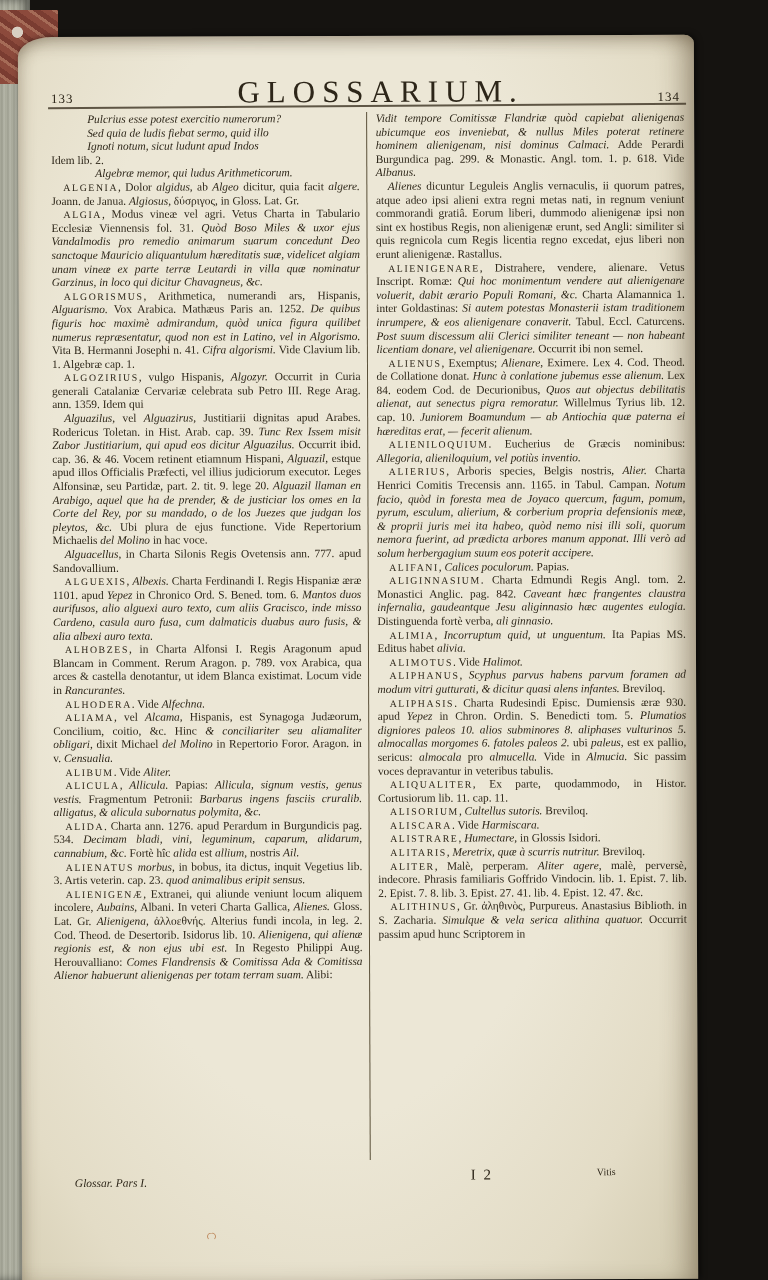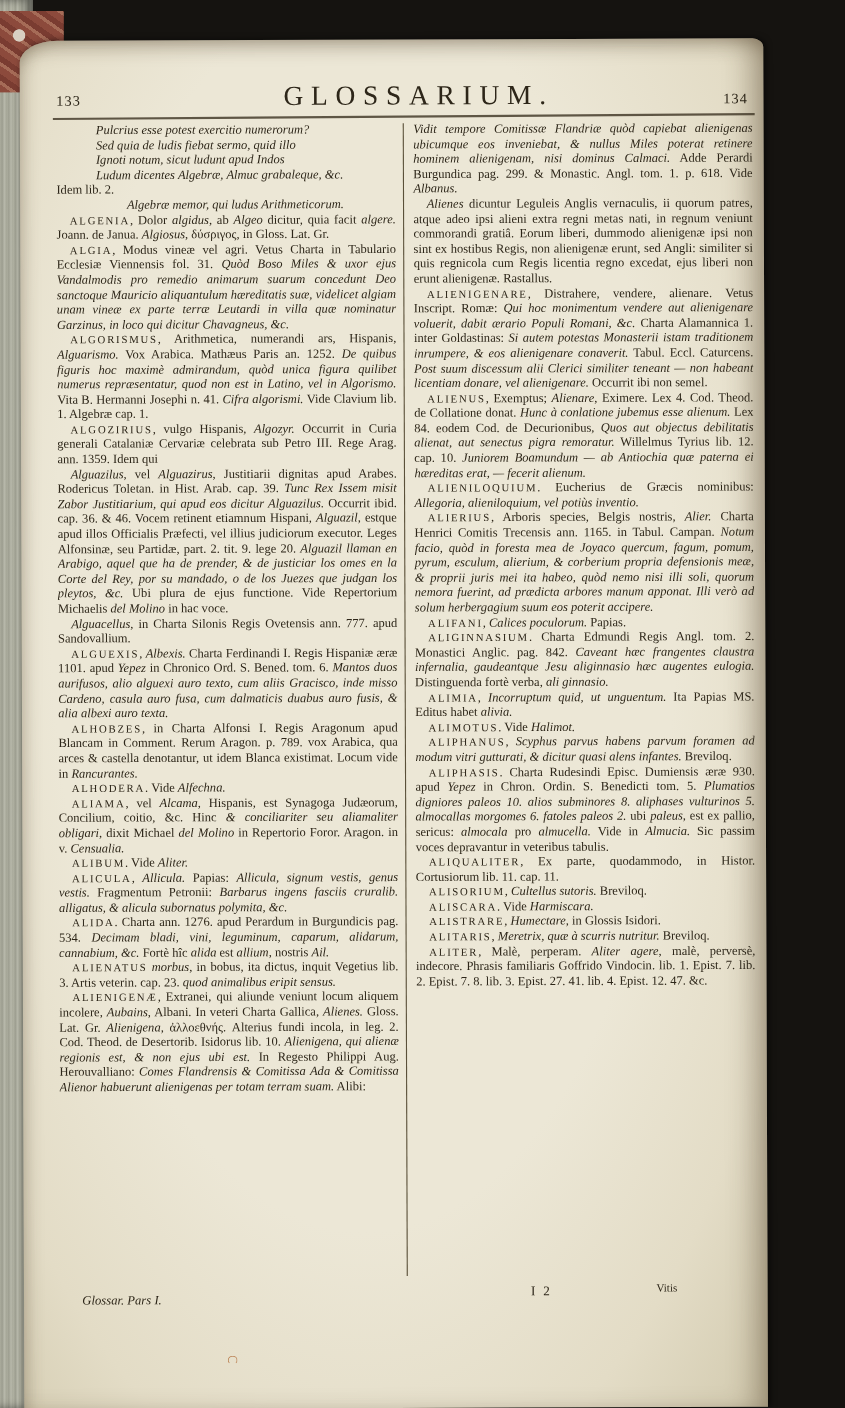--- a/index.html
+++ b/index.html
@@ -33,21 +33,21 @@
       inset 12px 0 16px -10px rgba(70,52,30,.28),
       2px 0 6px rgba(0,0,0,.6);
     transform:rotate(-0.2deg);
     color:#2d2619;
   }
   .hdr{
     position:absolute;top:38px;left:33px;right:14px;
     display:flex;justify-content:space-between;align-items:baseline;
   }
   .pgnum{font-size:13px;letter-spacing:1px;font-family:Liberation Serif, serif;}
-  .title{font-size:25px;letter-spacing:7px;margin-left:30px;}
+  .title{font-size:31px;letter-spacing:7px;margin-left:30px;}
   .rule{
     position:absolute;top:69px;left:30px;right:8px;height:0;
     border-top:2px solid #453c2c;transform:rotate(-0.2deg);opacity:.85;
   }
   .cols{
     position:absolute;top:76px;left:33px;right:10px;
     display:flex;
   }
   .col{
     width:313px;height:1048px;overflow:hidden;
@@ -55,28 +55,28 @@
   }
   .col.right{
     border-left:1px solid #5a5039;
     padding-left:9px;margin-left:6px;
   }
   .para{margin:0;}
   .entry{text-indent:12px;}
   .cont{text-indent:0;}
   .plain{text-indent:0;}
   .verse{margin-left:36px;font-style:italic;text-align:left;}
-  .verse2{margin-left:64px;font-style:italic;text-align:left;}
+  .verse2{margin-left:44px;font-style:italic;text-align:left;}
   .run-i{font-style:italic;}
   .run-g{font-style:normal;}
   .run-sc{text-transform:uppercase;font-size:9.8px;letter-spacing:1.6px;}
   .footer-left{
     position:absolute;left:53px;top:1140px;font-size:11.5px;font-style:italic;
   }
-  .footer-sig{position:absolute;left:461px;top:1131px;font-size:12px;letter-spacing:2px;}
+  .footer-sig{position:absolute;left:449px;top:1131px;font-size:15px;letter-spacing:2px;}
   .footer-catch{position:absolute;left:563px;top:1131px;font-size:10px;margin-left:12px;}
   .speck{position:absolute;left:185px;top:1196px;width:7px;height:6px;border-radius:50%;
     border:1.5px solid #b77a4a;border-bottom-color:transparent;opacity:.8;}
 </style>
 </head>
 <body>
 
 <div class="book-edge"></div>
 <div class="marble"></div>
 
@@ -86,21 +86,20 @@
     <span class="title">GLOSSARIUM.</span>
     <span class="pgnum">134</span>
   </div>
   <div class="rule"></div>
 
   <div class="cols">
     <div class="col left">
         <p class="para verse"><span class="run-i">Pulcrius esse potest exercitio numerorum?</span></p>
         <p class="para verse"><span class="run-i">Sed quia de ludis fiebat sermo, quid illo</span></p>
         <p class="para verse"><span class="run-i">Ignoti notum, sicut ludunt apud Indos</span></p>
-        <p class="para verse"><span class="run-i">Ludum dicentes Algebræ, Almuc grabaleque, &amp;c.</span></p>
         <p class="para plain"><span class="run-r">Idem lib. 2.</span></p>
         <p class="para verse2"><span class="run-i">Algebræ memor, qui ludus Arithmeticorum.</span></p>
         <p class="para entry"><span class="run-sc">Algenia</span><span class="run-r">, Dolor </span><span class="run-i">algidus</span><span class="run-r">, ab </span><span class="run-i">Algeo</span><span class="run-r"> dicitur, quia facit </span><span class="run-i">algere.</span><span class="run-r">  Joann. de Janua.  </span><span class="run-i">Algiosus</span><span class="run-r">, </span><span class="run-g">δύσριγος</span><span class="run-r">, in Gloss. Lat. Gr.</span></p>
         <p class="para entry"><span class="run-sc">Algia</span><span class="run-r">, Modus vineæ vel agri. Vetus Charta in Tabulario Ecclesiæ Viennensis fol. 31.  </span><span class="run-i">Quòd Boso Miles &amp; uxor ejus Vandalmodis pro remedio animarum suarum concedunt Deo sanctoque Mauricio aliquantulum hæreditatis suæ, videlicet algiam unam vineæ ex parte terræ Leutardi in villa quæ nominatur Garzinus, in loco qui dicitur Chavagneus, &amp;c.</span></p>
         <p class="para entry"><span class="run-sc">Algorismus</span><span class="run-r">, Arithmetica, numerandi ars, Hispanis, </span><span class="run-i">Alguarismo.</span><span class="run-r"> Vox Arabica. Mathæus Paris an. 1252. </span><span class="run-i">De quibus figuris hoc maximè admirandum, quòd unica figura quilibet numerus repræsentatur, quod non est in Latino, vel in Algorismo.</span><span class="run-r">  Vita B. Hermanni Josephi n. 41. </span><span class="run-i">Cifra algorismi.</span><span class="run-r">  Vide Clavium lib. 1. Algebræ cap. 1.</span></p>
         <p class="para entry"><span class="run-sc">Algozirius</span><span class="run-r">, vulgo Hispanis, </span><span class="run-i">Algozyr.</span><span class="run-r">  Occurrit in Curia generali Catalaniæ Cervariæ celebrata sub Petro III. Rege Arag. ann. 1359. Idem qui</span></p>
         <p class="para entry"><span class="run-i">Alguazilus</span><span class="run-r">, vel </span><span class="run-i">Alguazirus</span><span class="run-r">, Justitiarii dignitas apud Arabes. Rodericus Toletan. in Hist. Arab. cap. 39.  </span><span class="run-i">Tunc Rex Issem misit Zabor Justitiarium, qui apud eos dicitur Alguazilus.</span><span class="run-r">  Occurrit ibid. cap. 36. &amp; 46.  Vocem retinent etiamnum Hispani, </span><span class="run-i">Alguazil</span><span class="run-r">, estque apud illos Officialis Præfecti, vel illius judiciorum executor.  Leges Alfonsinæ, seu Partidæ, part. 2. tit. 9. lege 20. </span><span class="run-i">Alguazil llaman en Arabigo, aquel que ha de prender, &amp; de justiciar los omes en la Corte del Rey, por su mandado, o de los Juezes que judgan los pleytos, &amp;c.</span><span class="run-r">  Ubi plura de ejus functione.  Vide Repertorium Michaelis </span><span class="run-i">del Molino</span><span class="run-r"> in hac voce.</span></p>
         <p class="para entry"><span class="run-i">Alguacellus</span><span class="run-r">, in Charta Silonis Regis Ovetensis ann. 777. apud Sandovallium.</span></p>
         <p class="para entry"><span class="run-sc">Alguexis</span><span class="run-r">, </span><span class="run-i">Albexis.</span><span class="run-r">  Charta Ferdinandi I. Regis Hispaniæ æræ 1101. apud </span><span class="run-i">Yepez</span><span class="run-r"> in Chronico Ord. S. Bened. tom. 6. </span><span class="run-i">Mantos duos aurifusos, alio alguexi auro texto, cum aliis Gracisco, inde misso Cardeno, casula auro fusa, cum dalmaticis duabus auro fusis, &amp; alia albexi auro texta.</span></p>
         <p class="para entry"><span class="run-sc">Alhobzes</span><span class="run-r">, in Charta Alfonsi I. Regis Aragonum apud Blancam in Comment. Rerum Aragon. p. 789. vox Arabica, qua arces &amp; castella denotantur, ut idem Blanca existimat.  Locum vide in </span><span class="run-i">Rancurantes.</span></p>
@@ -124,20 +123,21 @@
         <p class="para entry"><span class="run-sc">Alimia</span><span class="run-r">, </span><span class="run-i">Incorruptum quid, ut unguentum.</span><span class="run-r">  Ita Papias MS. Editus habet </span><span class="run-i">alivia.</span></p>
         <p class="para entry"><span class="run-sc">Alimotus</span><span class="run-r">.  Vide </span><span class="run-i">Halimot.</span></p>
         <p class="para entry"><span class="run-sc">Aliphanus</span><span class="run-r">, </span><span class="run-i">Scyphus parvus habens parvum foramen ad modum vitri gutturati, &amp; dicitur quasi alens infantes.</span><span class="run-r">  Breviloq.</span></p>
         <p class="para entry"><span class="run-sc">Aliphasis</span><span class="run-r">.  Charta Rudesindi Episc. Dumiensis æræ 930. apud </span><span class="run-i">Yepez</span><span class="run-r"> in Chron. Ordin. S. Benedicti tom. 5. </span><span class="run-i">Plumatios digniores paleos 10. alios subminores 8. aliphases vulturinos 5. almocallas morgomes 6. fatoles paleos 2.</span><span class="run-r">  ubi </span><span class="run-i">paleus</span><span class="run-r">, est ex pallio, sericus: </span><span class="run-i">almocala</span><span class="run-r"> pro </span><span class="run-i">almucella.</span><span class="run-r">  Vide in </span><span class="run-i">Almucia.</span><span class="run-r">  Sic passim voces depravantur in veteribus tabulis.</span></p>
         <p class="para entry"><span class="run-sc">Aliqualiter</span><span class="run-r">, Ex parte, quodammodo, in Histor. Cortusiorum lib. 11. cap. 11.</span></p>
         <p class="para entry"><span class="run-sc">Alisorium</span><span class="run-r">, </span><span class="run-i">Cultellus sutoris.</span><span class="run-r">  Breviloq.</span></p>
         <p class="para entry"><span class="run-sc">Aliscara</span><span class="run-r">.  Vide </span><span class="run-i">Harmiscara.</span></p>
         <p class="para entry"><span class="run-sc">Alistrare</span><span class="run-r">, </span><span class="run-i">Humectare</span><span class="run-r">, in Glossis Isidori.</span></p>
         <p class="para entry"><span class="run-sc">Alitaris</span><span class="run-r">, </span><span class="run-i">Meretrix, quæ à scurris nutritur.</span><span class="run-r">  Breviloq.</span></p>
         <p class="para entry"><span class="run-sc">Aliter</span><span class="run-r">, Malè, perperam.  </span><span class="run-i">Aliter agere</span><span class="run-r">, malè, perversè, indecore.  Phrasis familiaris Goffrido Vindocin. lib. 1. Epist. 7. lib. 2. Epist. 7. 8. lib. 3. Epist. 27. 41. lib. 4. Epist. 12. 47. &amp;c.</span></p>
+        <p class="para entry"><span class="run-sc">Alithinus</span><span class="run-r">, Gr. </span><span class="run-g">ἀληθινὸς</span><span class="run-r">, Purpureus.  Anastasius Biblioth. in S. Zacharia.  </span><span class="run-i">Simulque &amp; vela serica alithina quatuor.</span><span class="run-r">  Occurrit passim apud hunc Scriptorem in</span></p>
       </div>
   </div>
 
   <span class="footer-left">Glossar. Pars I.</span>
   <span class="footer-sig">I 2</span>
   <span class="footer-catch">Vitis</span>
   <span class="speck"></span>
 </div>
 
 </body></html>

